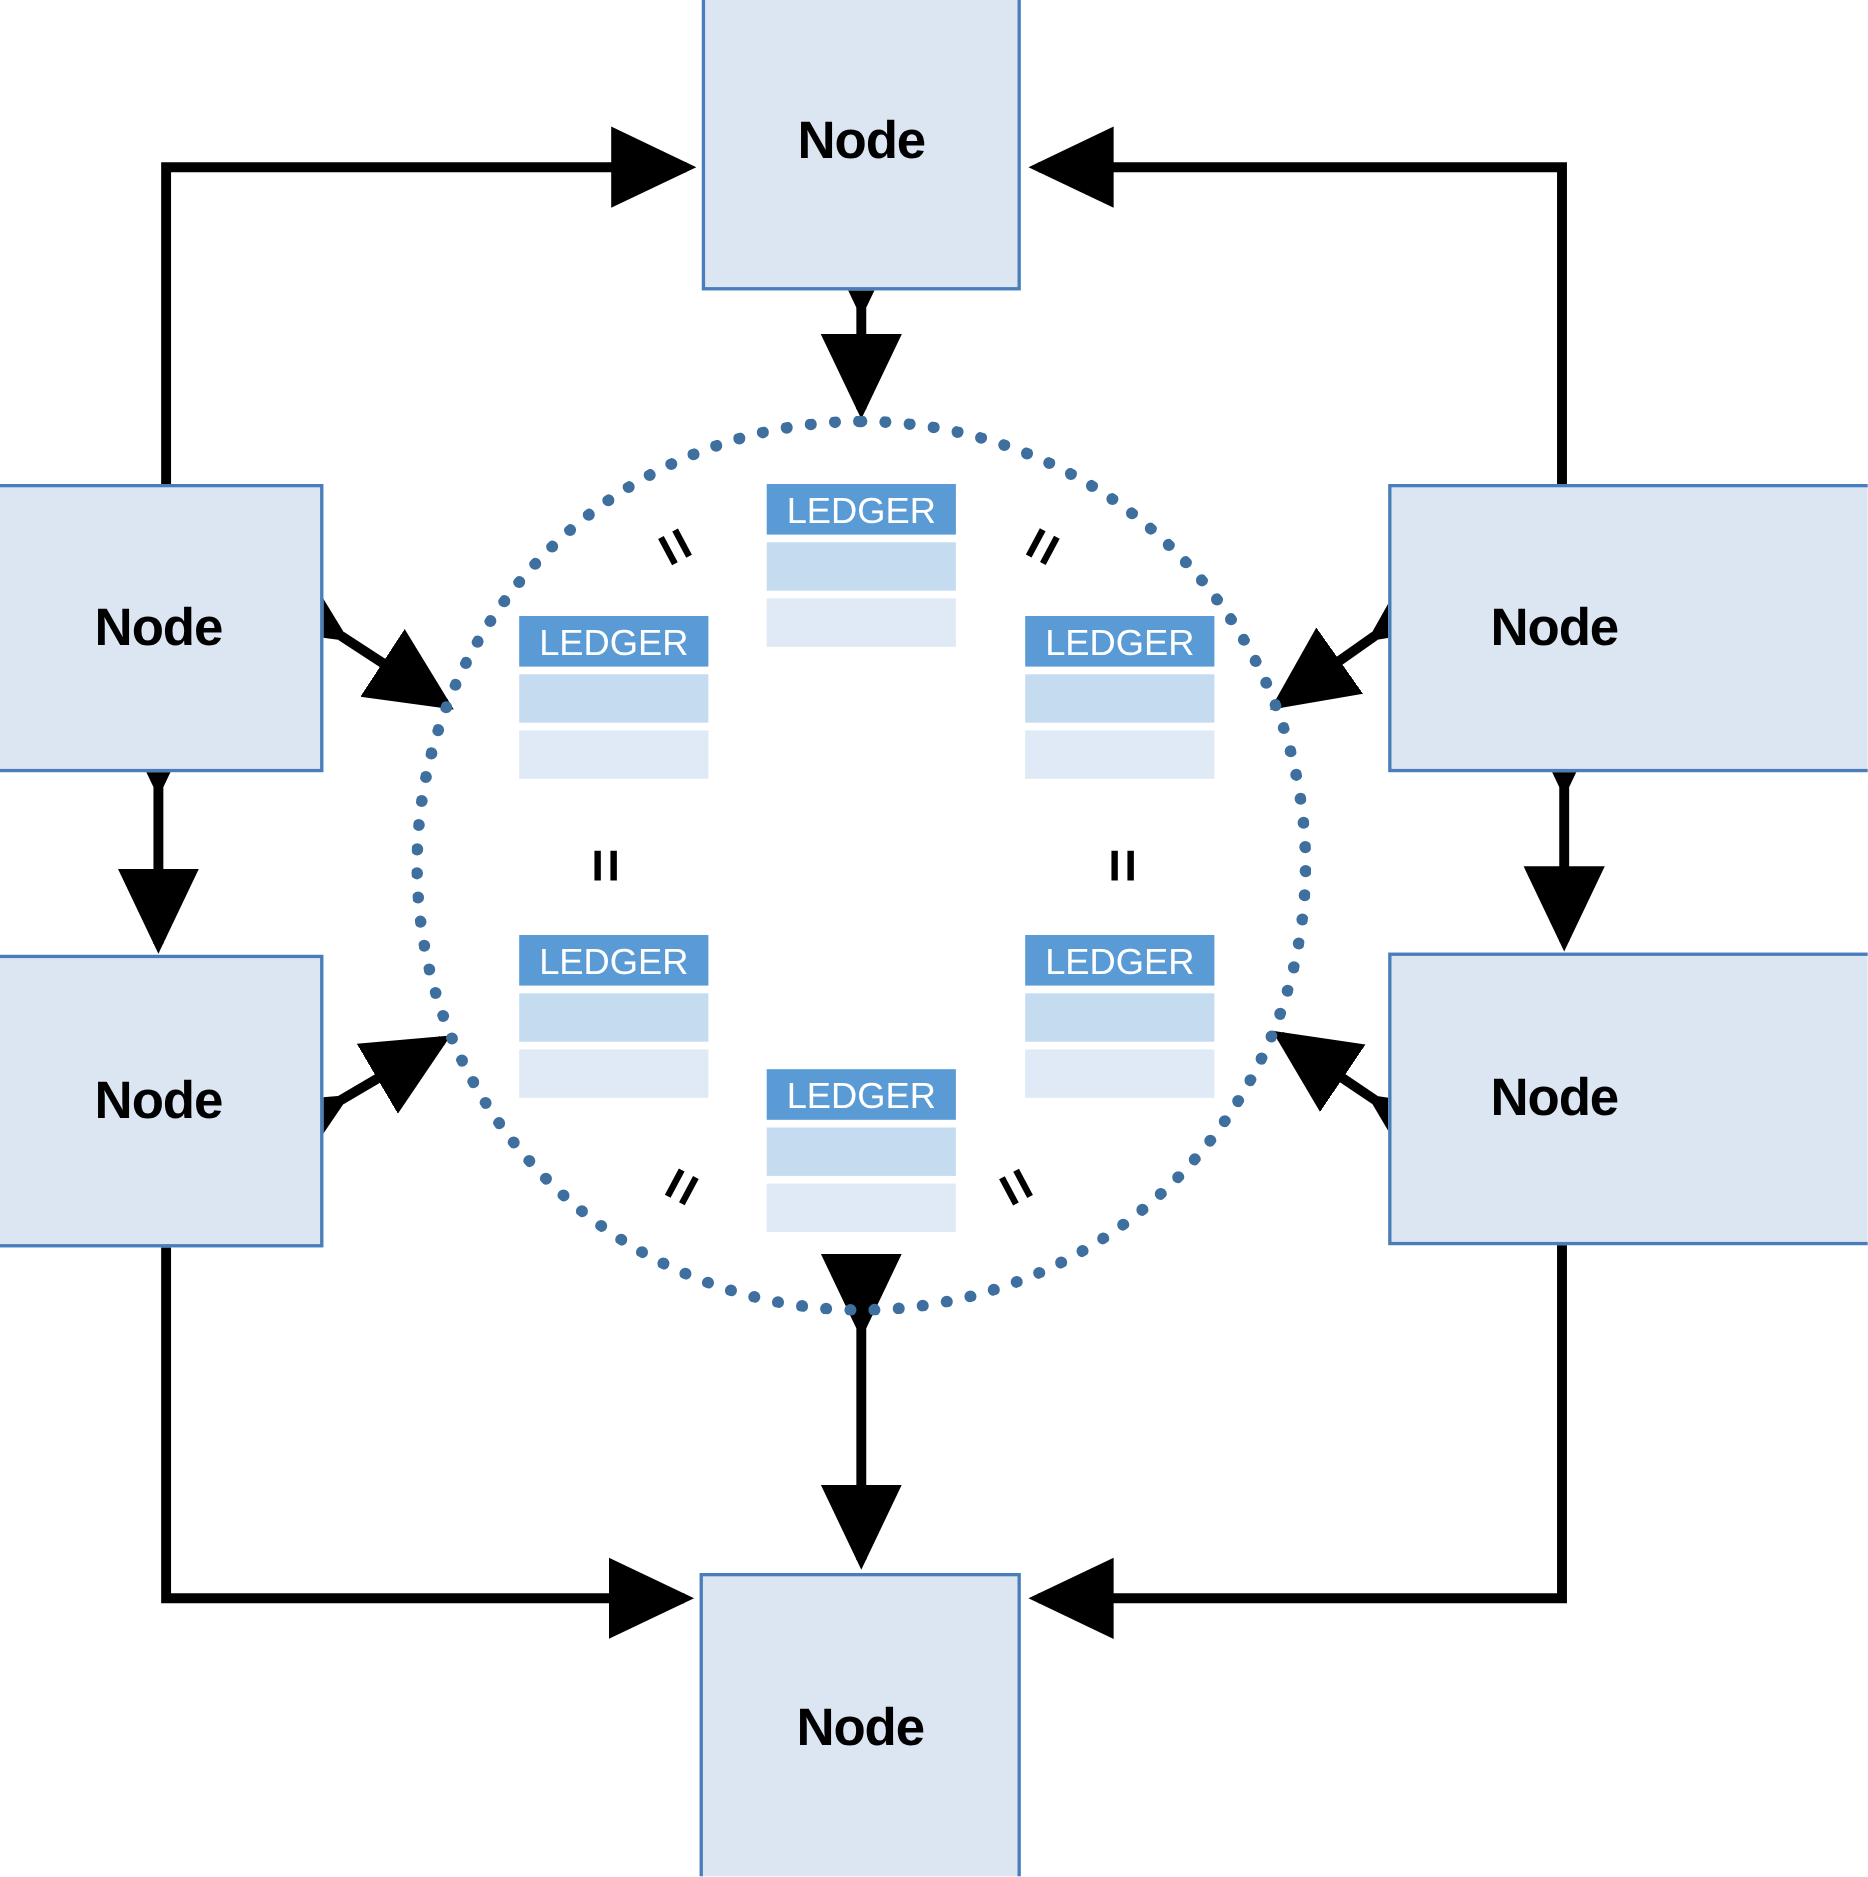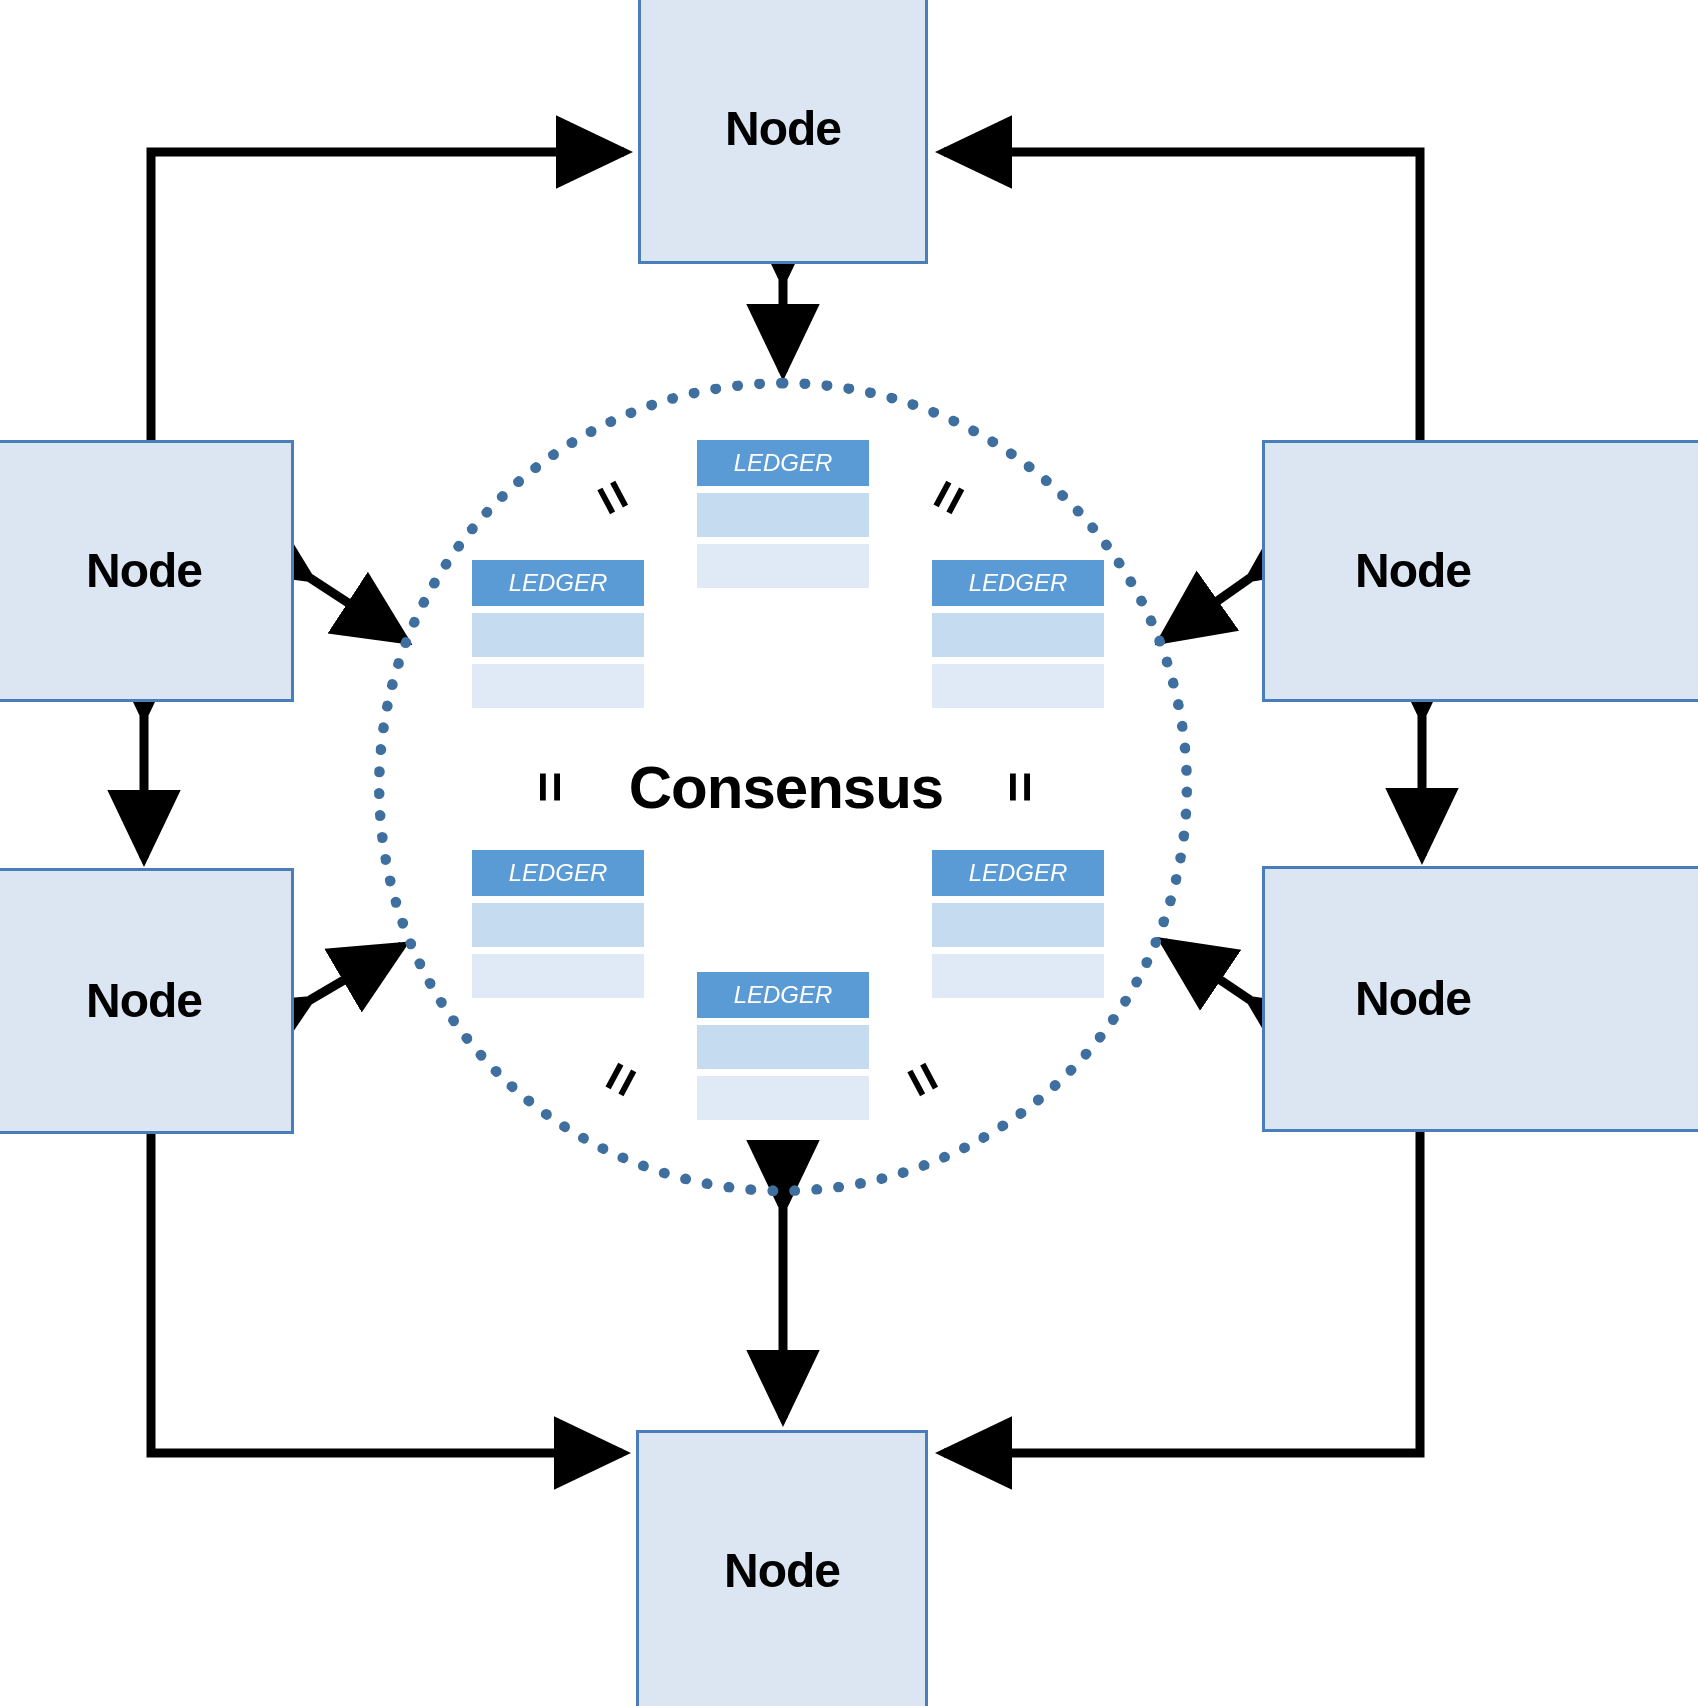--- a/index.html
+++ b/index.html
@@ -72,28 +72,27 @@
   .ledger {
     position: absolute;
     width: 172px;
     z-index: 3;
   }
   .ledger-header {
     height: 46px;
     background: #5b9bd5;
     color: #ffffff;
     font-family: "Liberation Sans", sans-serif;
-    font-size: 24px;
+    font-size: 33px;
     font-weight: normal;
     display: flex;
     align-items: center;
     justify-content: center;
     letter-spacing: 0px;
     line-height: 1;
-    font-style: italic;
   }
   .ledger-row {
     height: 44px;
     margin-top: 7px;
   }
   .ledger-row.r1 { background: #c5dcf0; }
   .ledger-row.r2 { background: #dfeaf6; }
 
   .ledger-top     { left: 697px;  top: 440px; }
   .ledger-left-u  { left: 472px;  top: 560px; }
@@ -232,15 +231,14 @@
     <div class="ledger-row r2"></div>
   </div>
 
   <div class="eq eq-tl">=</div>
   <div class="eq eq-tr">=</div>
   <div class="eq eq-ml">=</div>
   <div class="eq eq-mr">=</div>
   <div class="eq eq-bl">=</div>
   <div class="eq eq-br">=</div>
 
-  <div class="consensus-label">Consensus</div>
 
 </div>
 
 </body></html>

